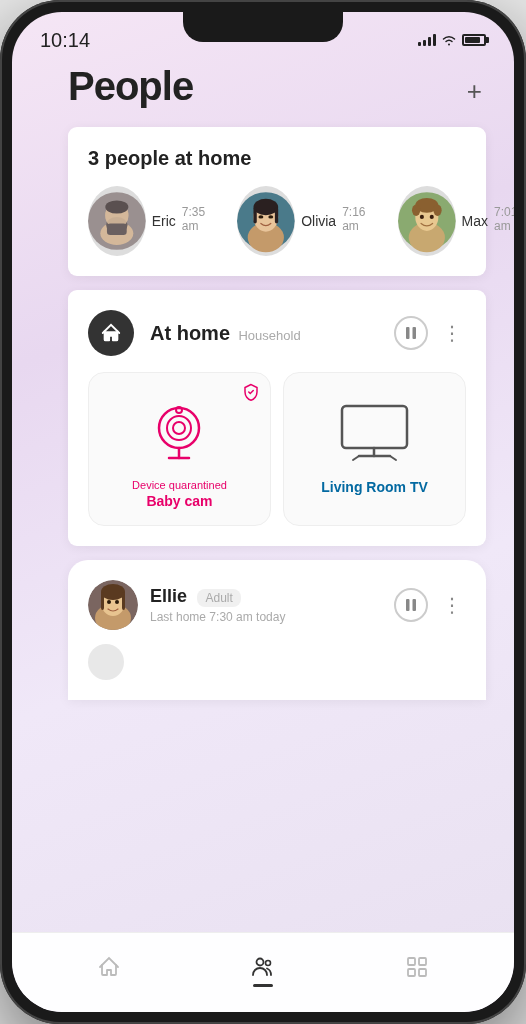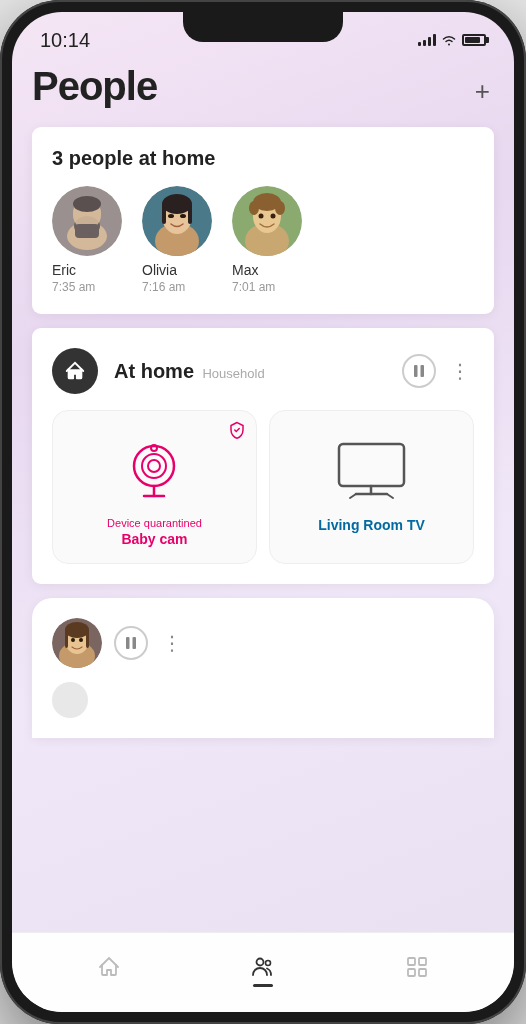--- a/index.html
+++ b/index.html
@@ -110,21 +110,22 @@
       background: #222;
       height: 100%;
       width: 85%;
       border-radius: 1px;
     }
 
     
     .content {
       flex: 1;
       overflow-y: auto;
-      padding: 0 20px 80px 20px;
+      padding: 0 28px 80px 20px;
+      margin-left: 36px;
     }
     .content::-webkit-scrollbar { display: none; }
 
     
     .page-header {
       display: flex;
       justify-content: space-between;
       align-items: flex-start;
       padding: 8px 0 16px 0;
     }
@@ -164,22 +165,22 @@
     }
 
     .avatars-row {
       display: flex;
       gap: 20px;
       align-items: flex-start;
     }
 
     .avatar-item {
       display: flex;
-      flex-direction: column;
-      align-items: flex-start;
+      flex-direction: row;
+      align-items: center;
       gap: 6px;
     }
 
     .avatar-circle {
       width: 70px;
       height: 70px;
       border-radius: 50%;
       overflow: hidden;
       background: #ddd;
     }
@@ -642,20 +643,27 @@
               <ellipse cx="25" cy="12" rx="12" ry="8" fill="#5a3a20"></ellipse>
               <rect x="13" y="12" width="3" height="18" rx="2" fill="#5a3a20"></rect>
               <rect x="34" y="12" width="3" height="18" rx="2" fill="#5a3a20"></rect>
 
               <ellipse cx="21" cy="22" rx="2" ry="2" fill="#2a1a0a"></ellipse>
               <ellipse cx="29" cy="22" rx="2" ry="2" fill="#2a1a0a"></ellipse>
 
               <path d="M20 29 Q25 33 30 29" stroke="#a06040" stroke-width="1.2" fill="none" stroke-linecap="round"></path>
             </svg>
           </div>
+          <div class="person-info">
+            <div>
+              <span class="person-name">Ellie</span>
+              <span class="person-role-badge">Adult</span>
+            </div>
+            <div class="person-status-text">Last home 7:30 am today</div>
+          </div>
           <div class="person-controls">
             <button class="pause-btn">
               <svg viewBox="0 0 14 14">
                 <rect x="2" y="1" width="3.5" height="12" rx="1" fill="#888"></rect>
                 <rect x="8.5" y="1" width="3.5" height="12" rx="1" fill="#888"></rect>
               </svg>
             </button>
             <button class="more-btn">⋮</button>
           </div>
         </div>

